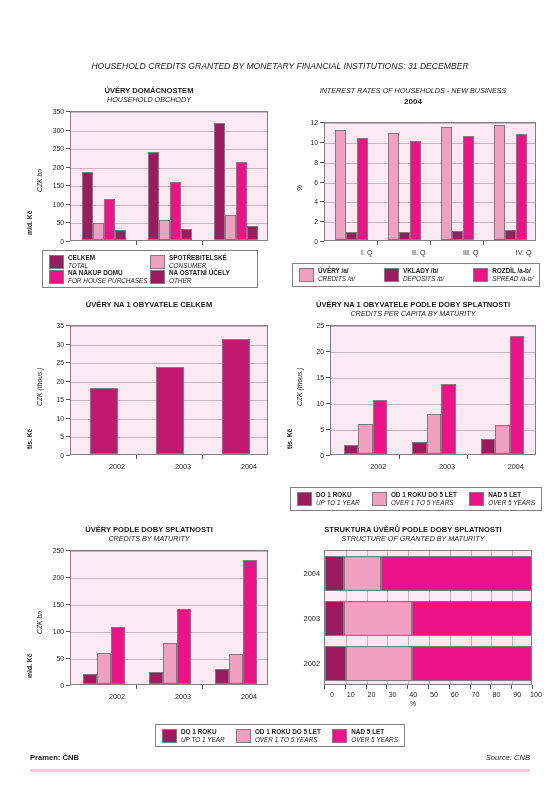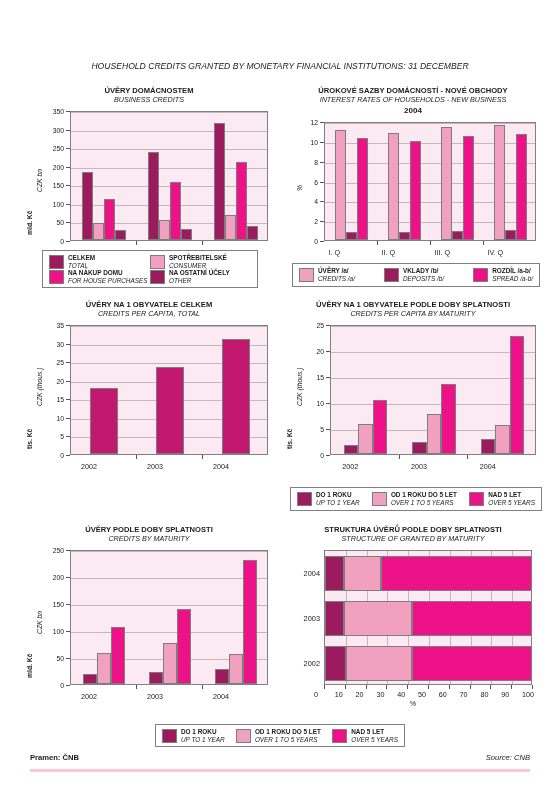--- a/index.html
+++ b/index.html
@@ -41,21 +41,21 @@
     box-sizing:border-box;
     overflow:hidden;
   }
   .gl{position:absolute;left:0;right:0;height:1px;background:#c9b3bf;}
   .gl-v{position:absolute;top:0;bottom:0;width:1px;background:#c9b3bf;}
   .bar{position:absolute;bottom:0;border:1px solid #7d7d7d;box-sizing:border-box;}
   .hbar{position:absolute;border:1px solid #7d7d7d;box-sizing:border-box;}
   .ytick{position:absolute;right:0;font-size:6.8px;text-align:right;
          transform:translateY(-50%);white-space:nowrap;color:#222;}
   .ytickline{position:absolute;width:4px;height:1px;background:#555;}
-  .xtick{position:absolute;font-size:7.2px;text-align:left;color:#222;}
+  .xtick{position:absolute;font-size:7.2px;text-align:right;color:#222;}
   .xtickmark{position:absolute;width:1px;height:4px;background:#555;}
   .ylabel{position:absolute;font-size:6.8px;font-style:italic;
     transform:rotate(-90deg);transform-origin:left top;white-space:nowrap;color:#222;}
   .ylabel-b{position:absolute;font-size:6.8px;font-weight:bold;
     transform:rotate(-90deg);transform-origin:left top;white-space:nowrap;color:#222;}
   .xlabel{position:absolute;font-size:6.8px;text-align:center;width:100%;color:#222;}
   .ylabel-row{position:absolute;font-size:7.4px;transform:translateY(-50%);
     text-align:right;white-space:nowrap;color:#222;}
 
   
@@ -76,21 +76,21 @@
 <body>
 
 <div class="page">
 
 
   <div class="main-subtitle">HOUSEHOLD CREDITS GRANTED BY MONETARY FINANCIAL INSTITUTIONS: 31 DECEMBER</div>
 
   <div id="charts">
       <div class="panel" style="left:18px;top:86px;width:262px;height:175px;">
         <div class="ct">ÚVĚRY DOMÁCNOSTEM</div>
-        <div class="cs">BUSINESS CREDITS</div>
+        <div class="cs">HOUSEHOLD OBCHODY</div>
         <div class="plot" style="left:52px;top:25px;width:198px;height:130px;">
           <div class="gl" style="top:111.42857142857143px;"></div>
           <div class="gl" style="top:92.85714285714286px;"></div>
           <div class="gl" style="top:74.28571428571429px;"></div>
           <div class="gl" style="top:55.71428571428572px;"></div>
           <div class="gl" style="top:37.14285714285714px;"></div>
           <div class="gl" style="top:18.571428571428584px;"></div>
           <div class="gl" style="top:0px;"></div>
           <div class="bar" style="left:11.219999999999999px;width:10.89px;height:67.60000000000001px;background:#9B1B5E;"></div>
           <div class="bar" style="left:22.11px;width:10.89px;height:16.71428571428571px;background:#F2A0C0;"></div>
@@ -153,21 +153,20 @@
         </div>
         <div class="legcell" style="width:50%;">
           <span class="swatch" style="background:#9B1B5E;"></span>
           <span class="legtxt">
             <span class="legcz">NA OSTATNÍ ÚČELY</span>
             <span class="legen">OTHER</span>
           </span>
         </div>
       </div>
       <div class="panel" style="left:282px;top:86px;width:262px;height:175px;">
-        <div class="ct">ÚROKOVÉ SAZBY DOMÁCNOSTÍ - NOVÉ OBCHODY</div>
         <div class="cs">INTEREST RATES OF HOUSEHOLDS - NEW BUSINESS</div>
         <div class="cyear">2004</div>
         <div class="plot" style="left:42px;top:36px;width:212px;height:119px;">
           <div class="gl" style="top:99.16666666666667px;"></div>
           <div class="gl" style="top:79.33333333333334px;"></div>
           <div class="gl" style="top:59.5px;"></div>
           <div class="gl" style="top:39.66666666666667px;"></div>
           <div class="gl" style="top:19.83333333333333px;"></div>
           <div class="gl" style="top:0px;"></div>
           <div class="bar" style="left:9.805px;width:11.129999999999999px;height:110.07499999999999px;background:#F2A0C0;"></div>
@@ -224,21 +223,20 @@
         <div class="legcell">
           <span class="swatch" style="background:#EE1289;"></span>
           <span class="legtxt">
             <span class="legcz">ROZDÍL /a-b/</span>
             <span class="legen">SPREAD /a-b/</span>
           </span>
         </div>
       </div>
       <div class="panel" style="left:18px;top:300px;width:262px;height:175px;">
         <div class="ct">ÚVĚRY NA 1 OBYVATELE CELKEM</div>
-        <div class="cs">CREDITS PER CAPITA, TOTAL</div>
         <div class="plot" style="left:52px;top:25px;width:198px;height:130px;">
           <div class="gl" style="top:111.42857142857143px;"></div>
           <div class="gl" style="top:92.85714285714286px;"></div>
           <div class="gl" style="top:74.28571428571429px;"></div>
           <div class="gl" style="top:55.71428571428572px;"></div>
           <div class="gl" style="top:37.14285714285714px;"></div>
           <div class="gl" style="top:18.571428571428584px;"></div>
           <div class="gl" style="top:0px;"></div>
           <div class="bar" style="left:19.14px;width:27.72px;height:66.11428571428571px;background:#C2186F;"></div>
           <div class="bar" style="left:85.14px;width:27.72px;height:86.54285714285714px;background:#C2186F;"></div>

